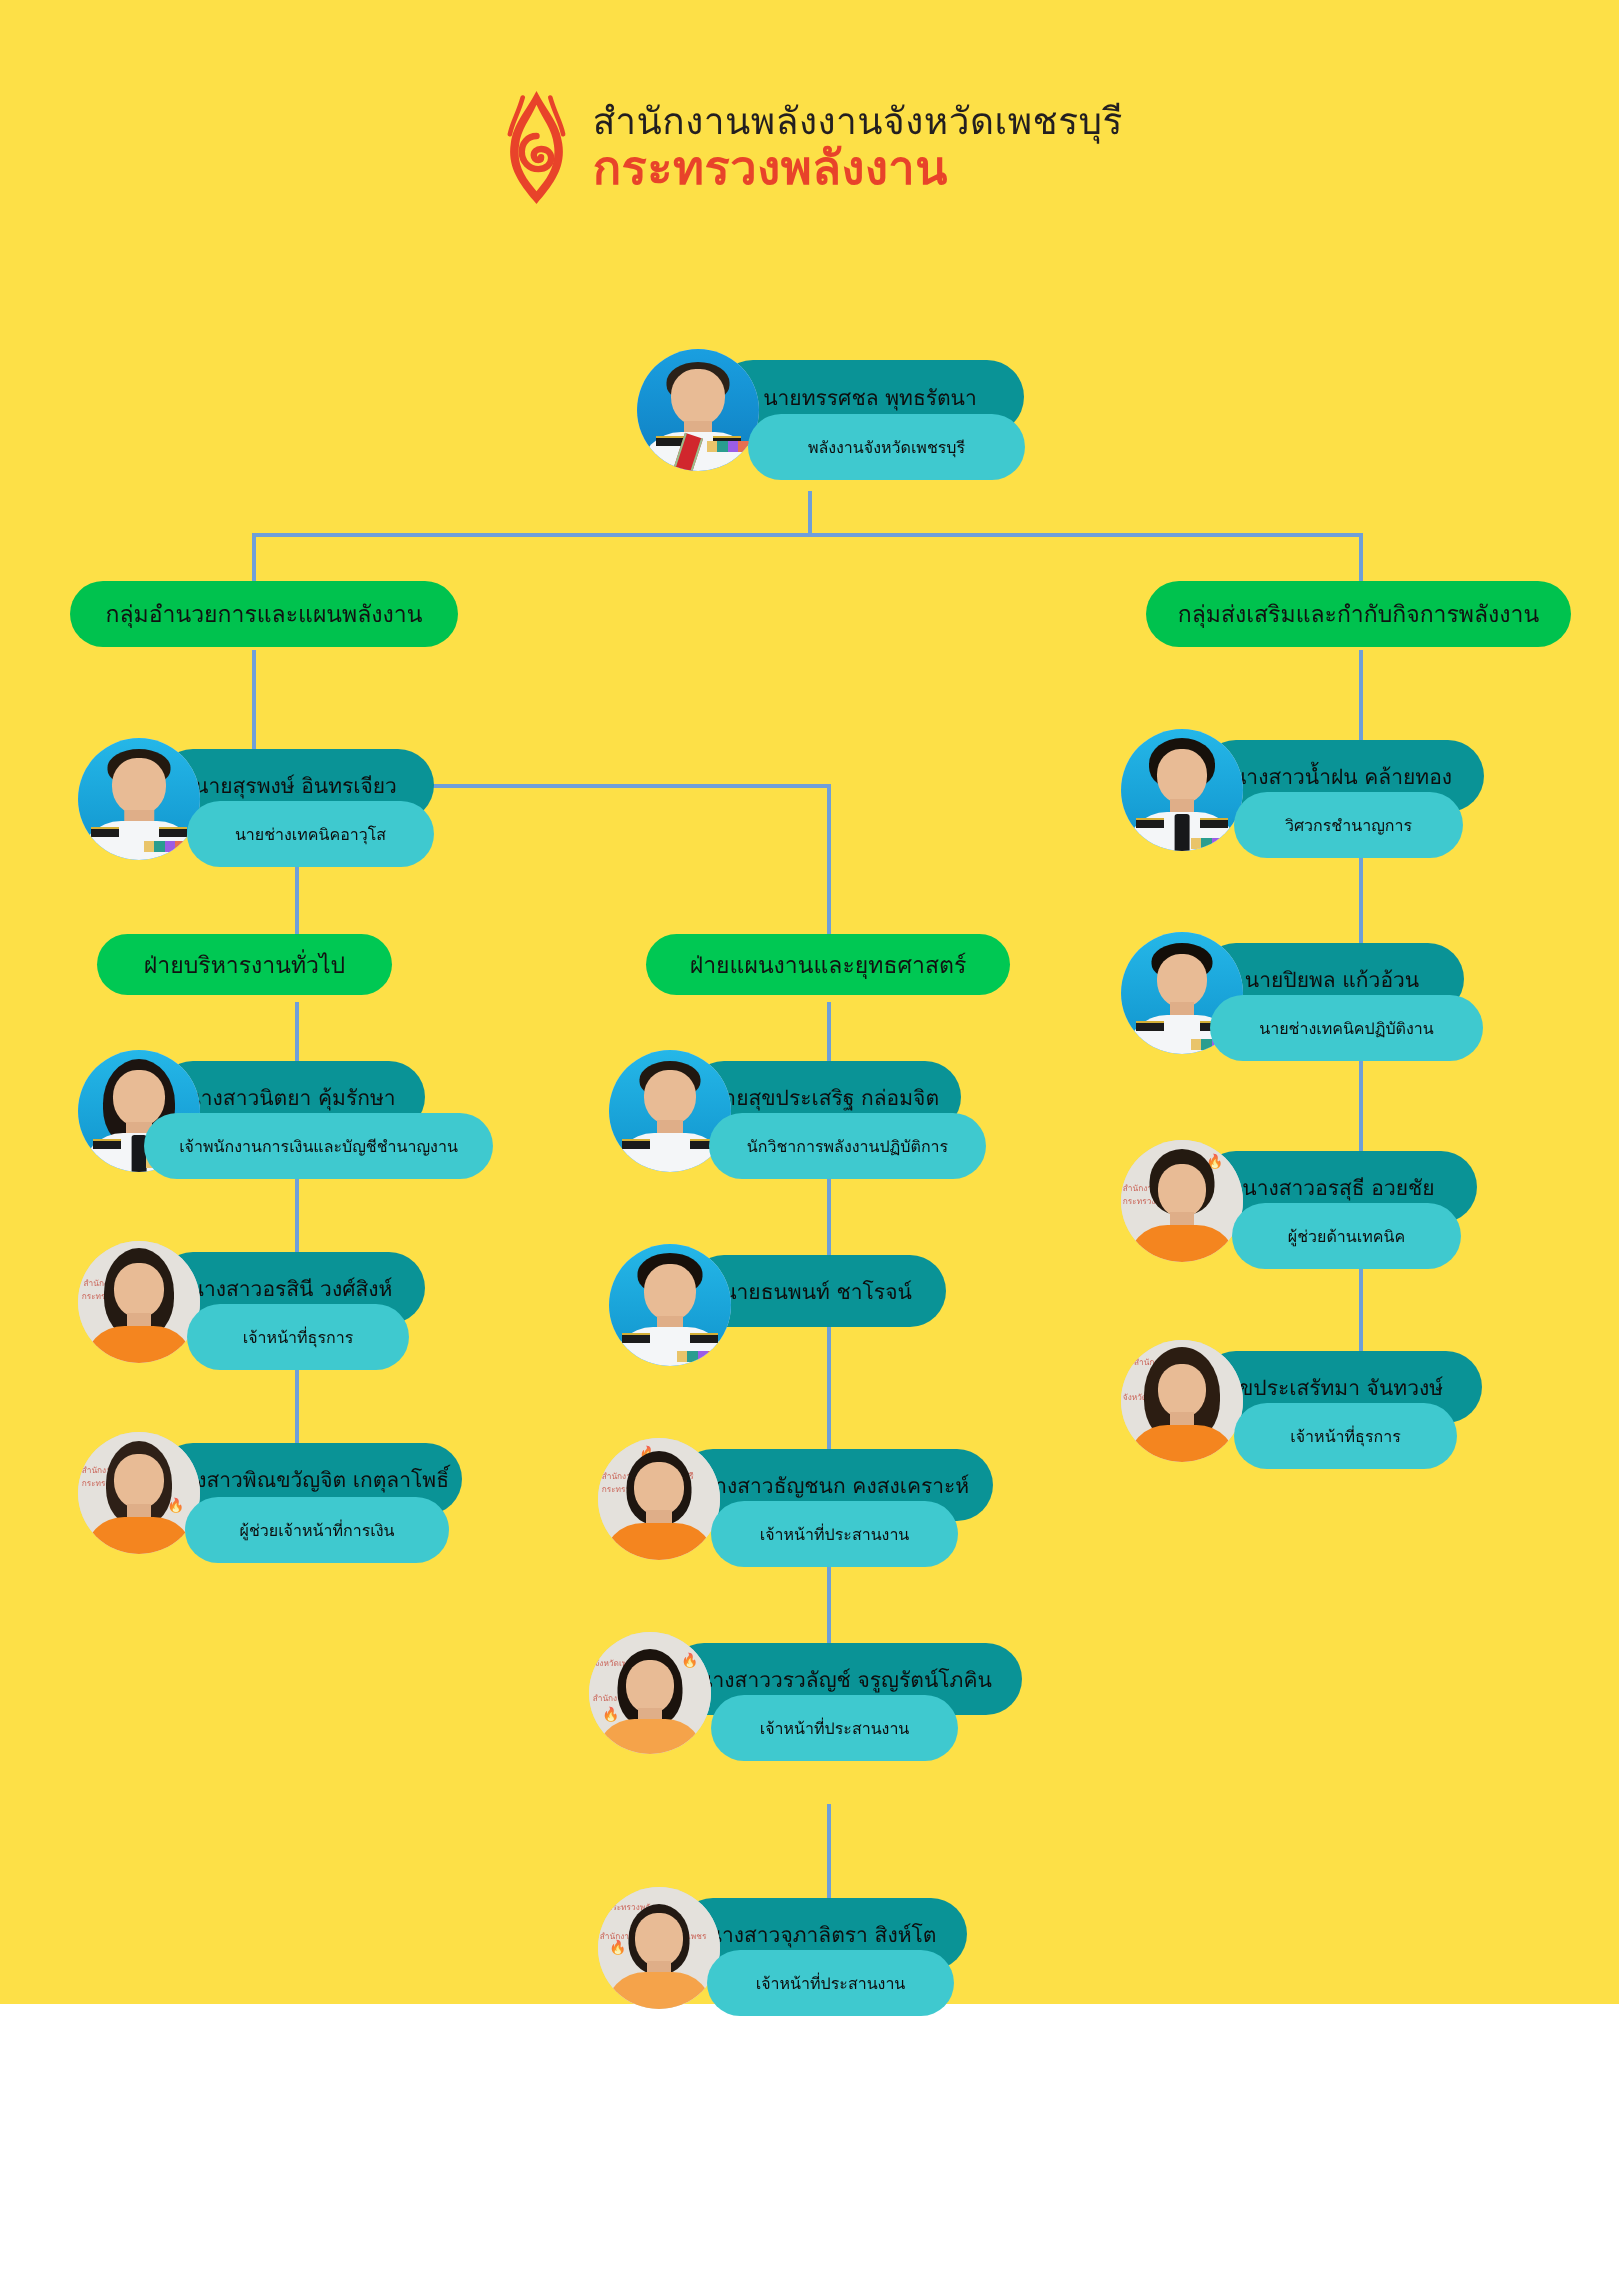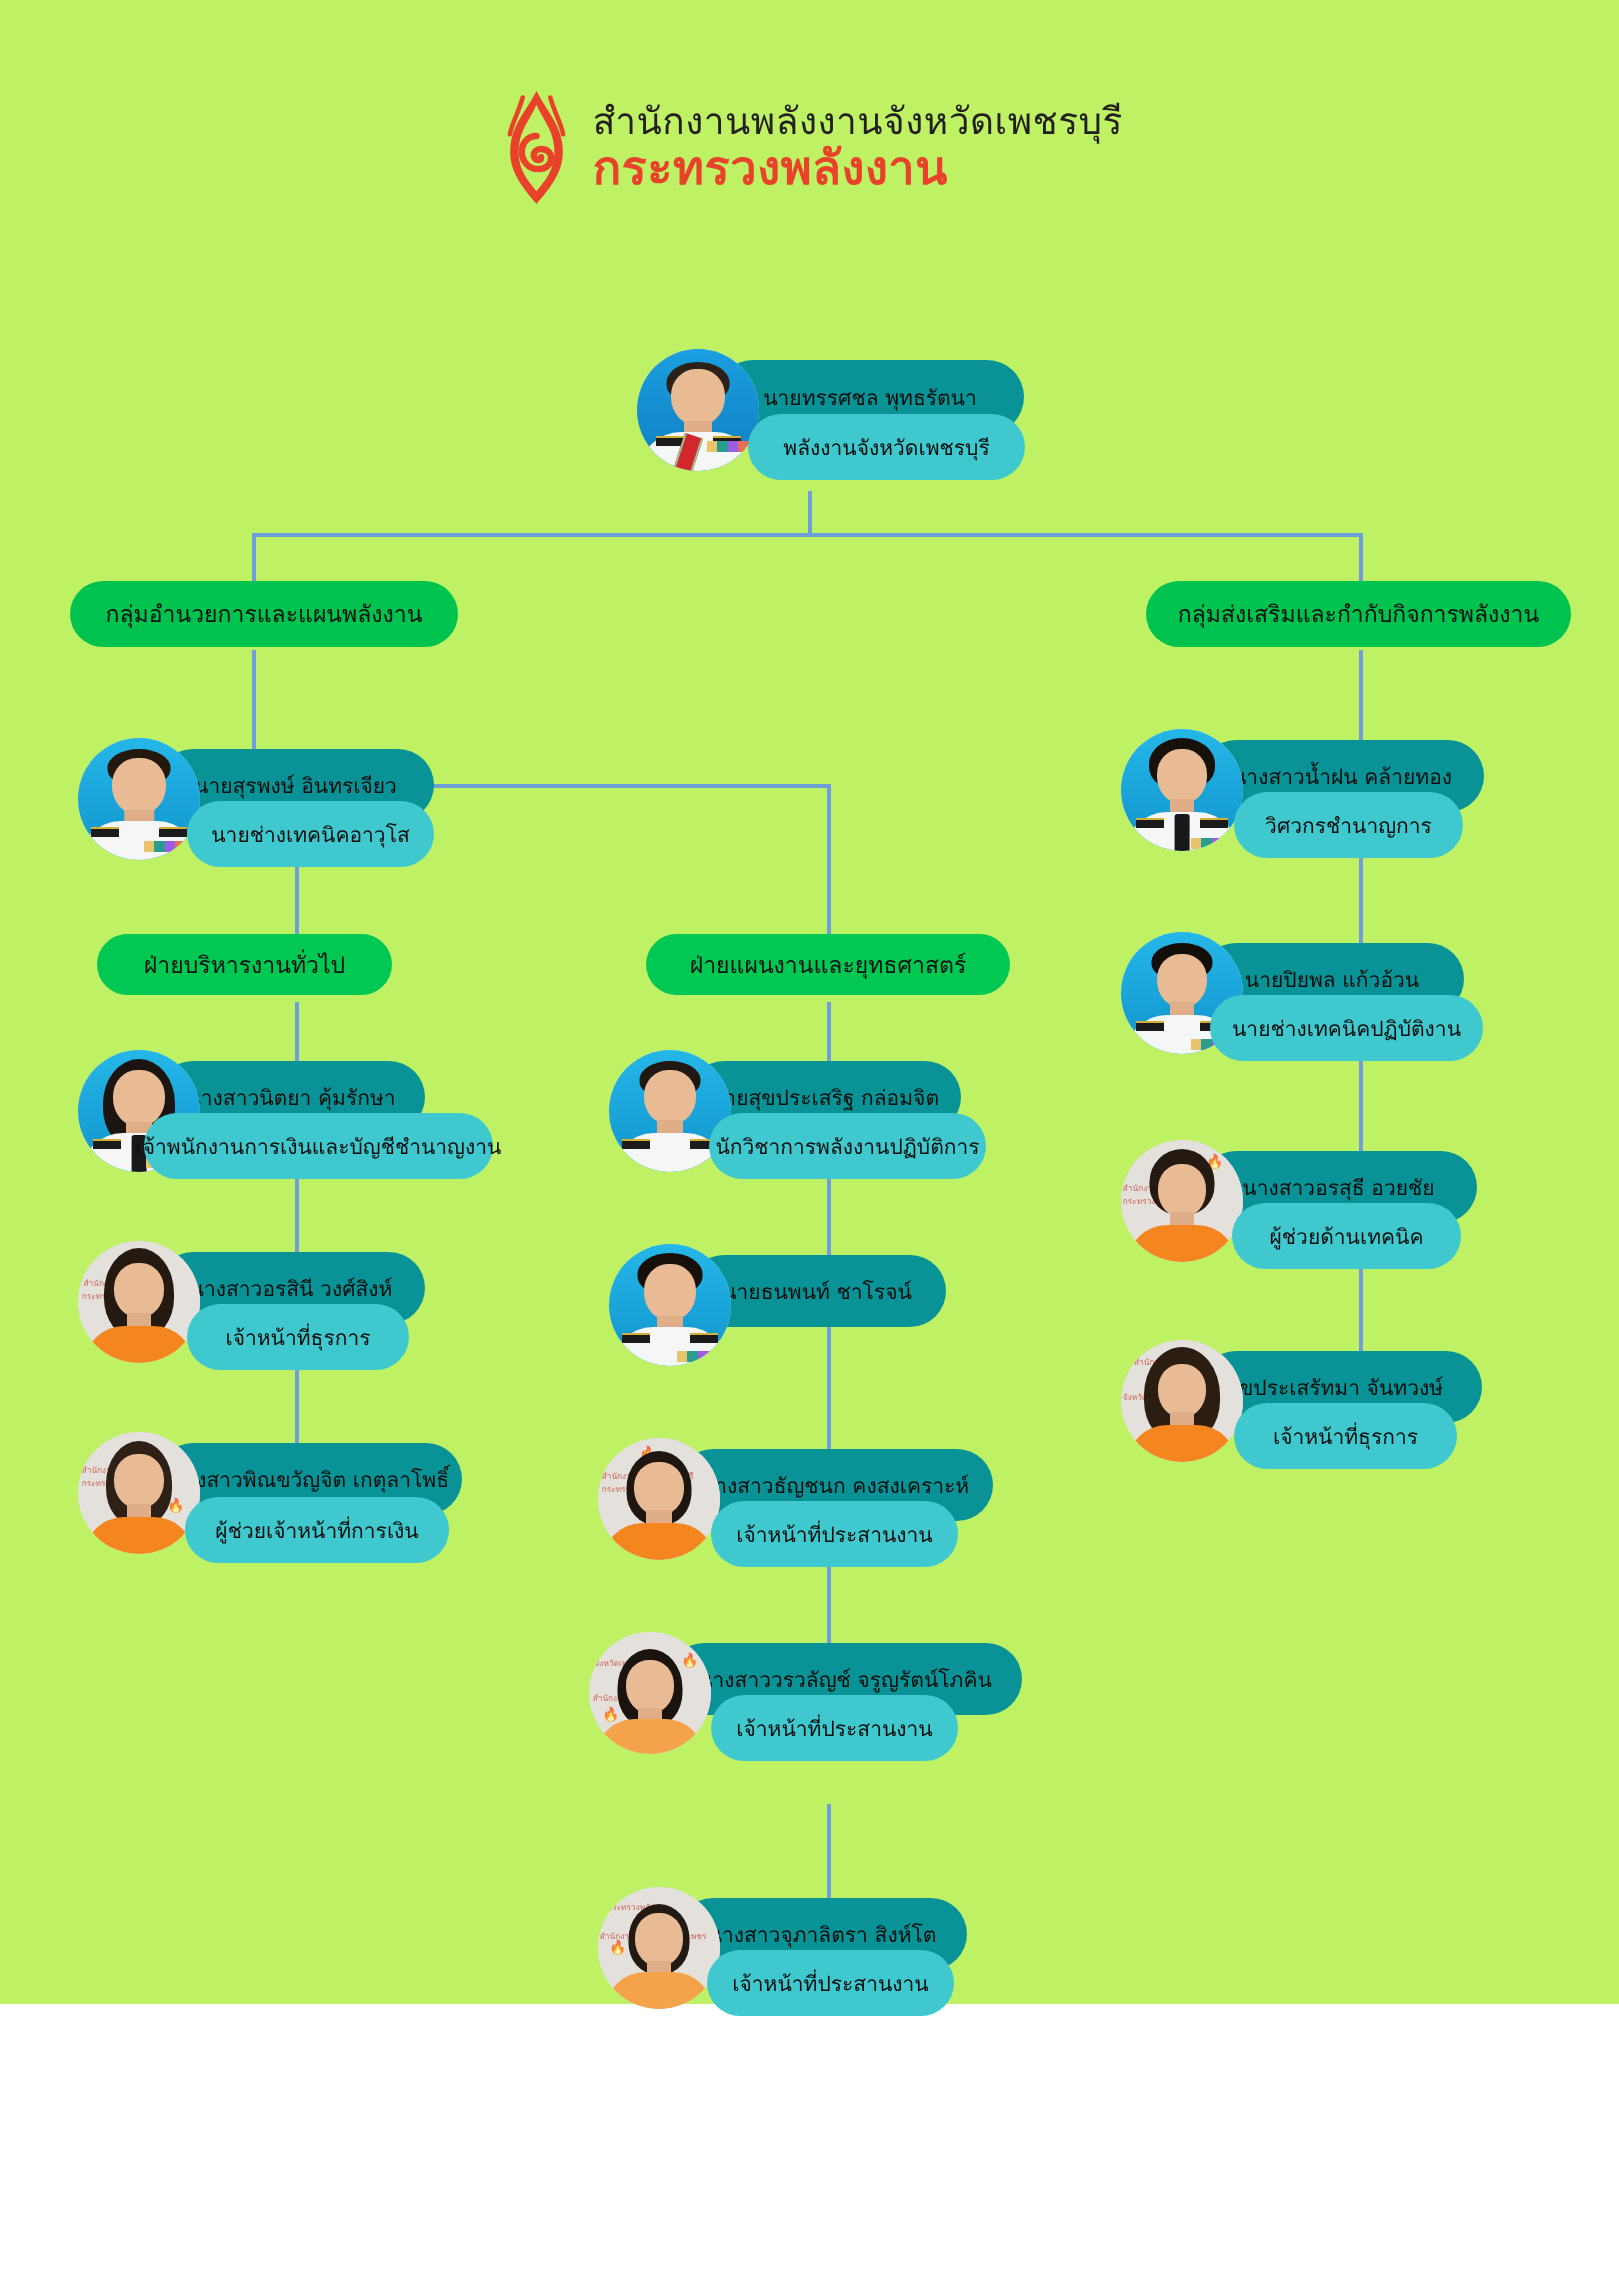--- a/index.html
+++ b/index.html
@@ -2,21 +2,21 @@
 <html lang="th" style="font-size:14.8px"><head>
 <meta charset="utf-8">
 <style>
   * { box-sizing: border-box; margin: 0; padding: 0; }
   html, body {
     width: 1620px; height: 2290px;
     background: #ffffff;
     font-family: "DejaVu Sans", "Liberation Sans", sans-serif;
     overflow: hidden;
   }
-  #page { position: relative; width: 1620px; height: 2004px; background:#bef264; }
+  #page { position: relative; width: 1620px; height: 2004px; background:#fde047; }
 
   
   .header { position:absolute; left:0; top:88px; width:1620px; display:flex; justify-content:center; align-items:center; gap:16.6px; }
   .flame-logo { width:79px; height:120px; flex:0 0 auto; }
   .header-text { display:flex; flex-direction:column; justify-content:center; }
   .org-line1 { font-size:37px; color:#231f20; line-height:1.12; letter-spacing:0.5px; }
   .org-line2 { font-size:47px; color:#e8432a; font-weight:bold; line-height:1.12; letter-spacing:0.5px; }
 
   
   .line { position:absolute; background:#6f9fd8; }
@@ -39,21 +39,21 @@
   }
   .person .photo .inner { width:100%; height:100%; position:relative; }
   .person .name {
     position:absolute; z-index:2; background:#0a9396; color:#0d0d0d;
     border-radius:41px; display:flex; align-items:center; justify-content:center;
     font-size:21px; white-space:nowrap; padding:0 26px;
   }
   .person .role {
     position:absolute; z-index:4; background:#3fc9cf; color:#0d0d0d;
     border-radius:41px; display:flex; align-items:center; justify-content:center;
-    font-size:21px; white-space:nowrap; padding:8px 24px;
+    font-size:16px; white-space:nowrap; padding:8px 24px;
   }
 
   
   .bg-blue  { background:linear-gradient(180deg,#1a9fe0 0%,#0f7ec0 100%); }
   .bg-cyan  { background:linear-gradient(180deg,#25b7e8 0%,#1093cc 100%); }
   .bg-wall  { background:#e4e1dc; }
   .hair { position:absolute; left:50%; transform:translateX(-50%); border-radius:50% 50% 44% 44%; }
   .face { position:absolute; left:50%; transform:translateX(-50%); border-radius:46% 46% 50% 50%; background:#e8bb95; }
   .neck { position:absolute; left:50%; transform:translateX(-50%); background:#dfae88; }
   .torso { position:absolute; left:50%; transform:translateX(-50%); border-radius:42px 42px 0 0; }

